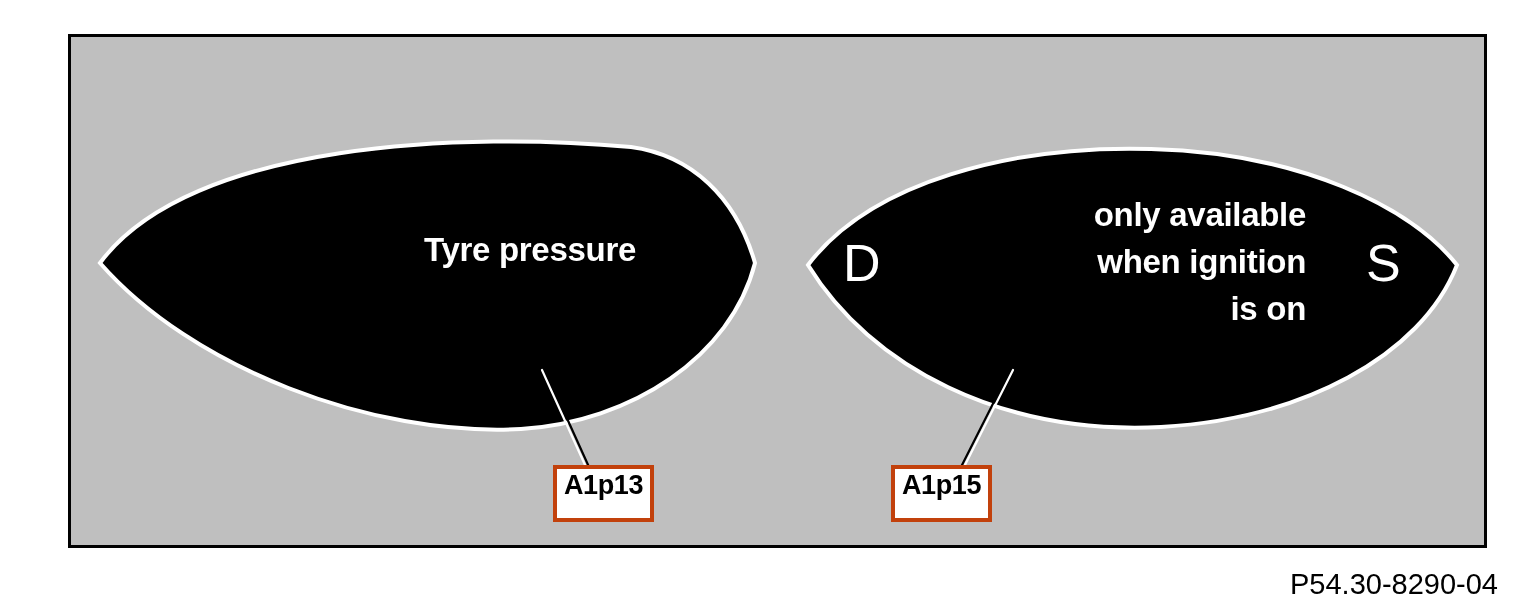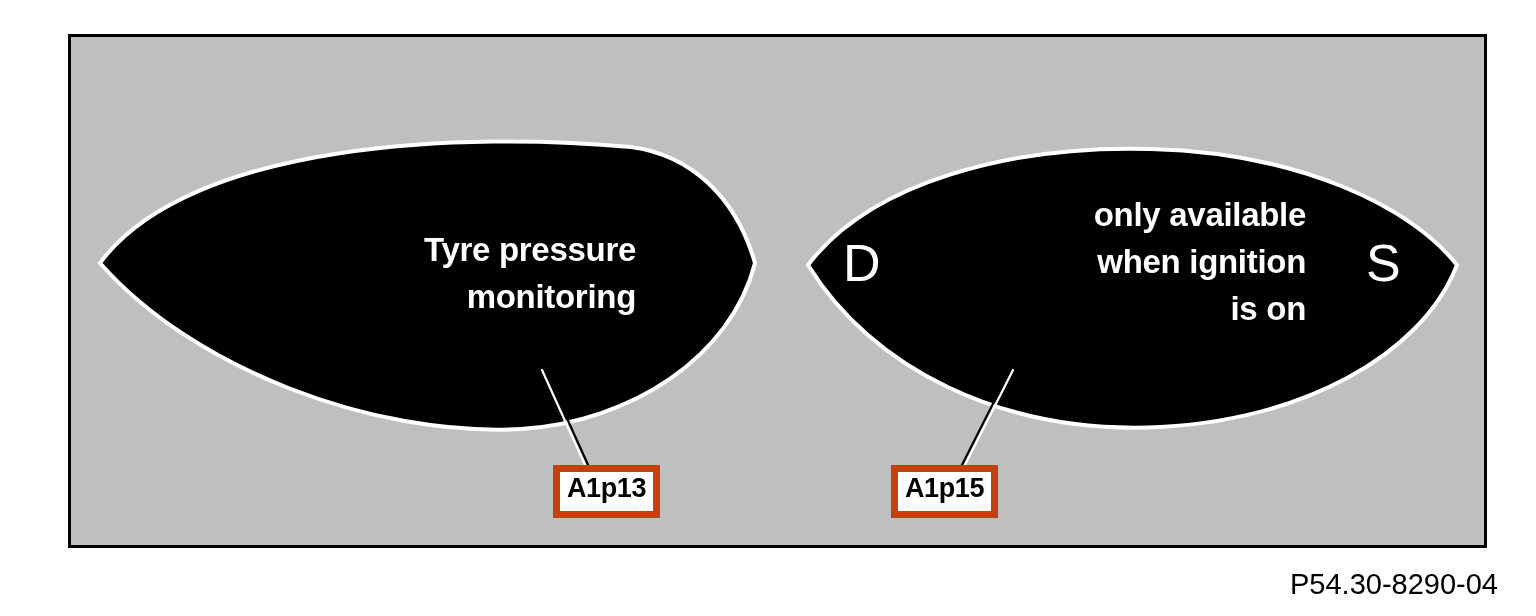--- a/index.html
+++ b/index.html
@@ -75,29 +75,29 @@
   
   .leader-svg {
     position: absolute;
     overflow: visible;
     pointer-events: none;
   }
 
   .callout-box {
     position: absolute;
     background: #ffffff;
-    border: 7px solid #c2410c;
+    border: 4px solid #c2410c;
     box-sizing: border-box;
     color: #000000;
     font-family: "Liberation Sans", sans-serif;
     font-weight: bold;
     font-size: 27px;
     line-height: 30px;
     text-align: center;
-    padding: 1px 7px 8px 7px;
+    padding: 1px 7px 18px 7px;
     white-space: nowrap;
     letter-spacing: -0.4px;
   }
 
   
   #figure-caption {
     position: absolute;
     right: 38px;
     bottom: 15px;
     color: #000000;
@@ -122,21 +122,20 @@
 
           <path d="M 29 226
                    C 120 103, 400 95, 560 110
                    C 620 118, 665 160, 684 226
                    C 660 320, 560 385, 450 392
                    C 300 400, 120 330, 29 226 Z" fill="#000000" stroke="#ffffff" stroke-width="4"></path>
         </svg>
 
         <div class="lens-label-block" style="left:145px; top:190px; width:420px;">
           <div>Tyre pressure</div>
-          <div>monitoring</div>
         </div>
       </div>
 
       <svg class="leader-svg" style="left:0; top:0;" width="1419" height="514" viewBox="0 0 1419 514">
         <path d="M 475 335 L 518 430" stroke="#000000" stroke-width="2.2" fill="none" stroke-linecap="round"></path>
         <path d="M 471 333 L 514 428" stroke="#ffffff" stroke-width="2.2" fill="none" stroke-linecap="round"></path>
       </svg>
 
       <div class="callout-box" style="left:482px; top:428px;">
         <span>A1p13</span>

